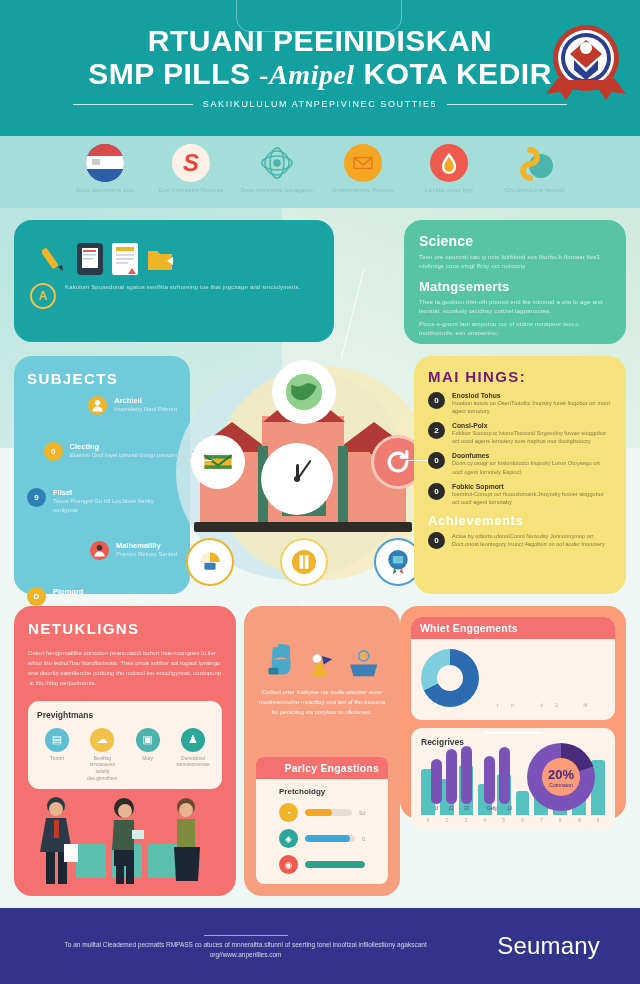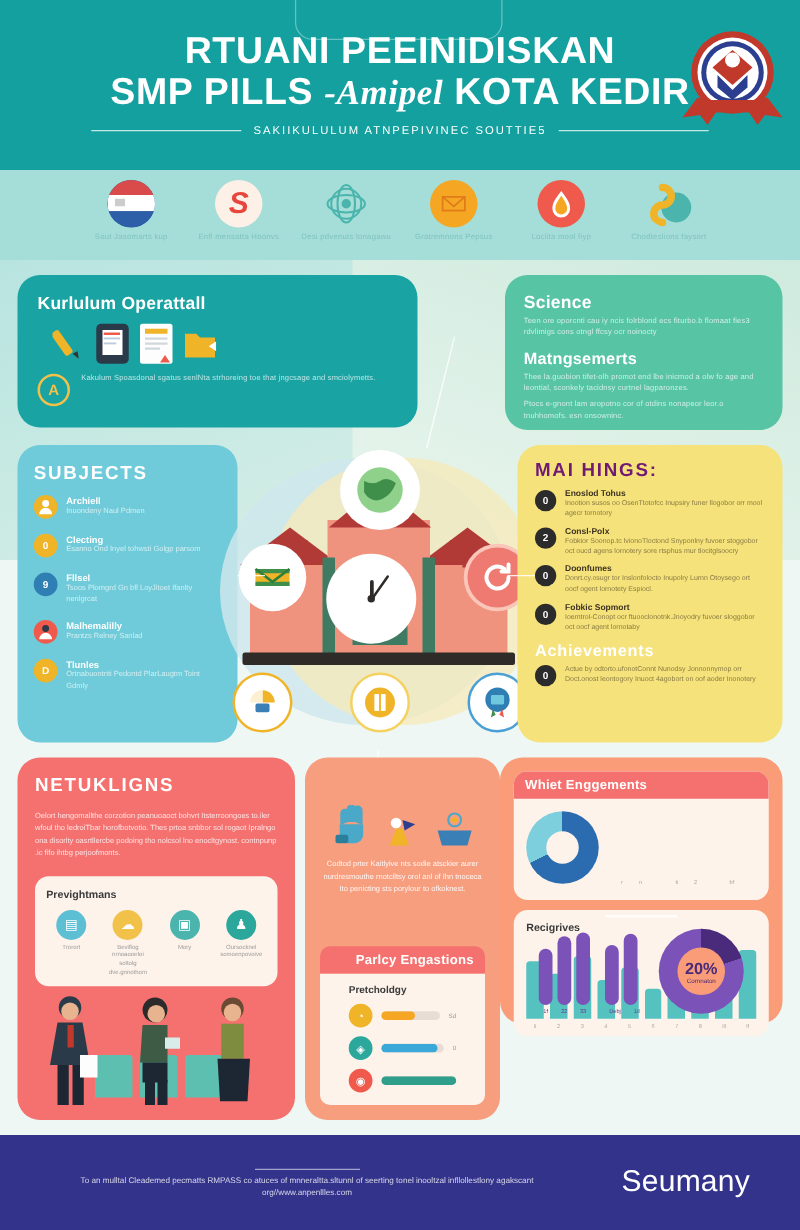--- a/index.html
+++ b/index.html
@@ -112,21 +112,21 @@
     background: #6fcbd9; padding: 14px 13px;
   }
   .panel-main {
     right: 14px; top: 148px; width: 212px; height: 238px;
     background: #f6e27a; padding: 12px 14px;
   }
   .sec-title {
     color: #ffffff; font-weight: 800; font-size: 15px; letter-spacing: 1.4px;
   }
   .sec-title.y { color: #701a75; }
-  .subj-list { margin-top: 9px; display: flex; flex-direction: column; gap: 12px; }
+  .subj-list { margin-top: 9px; display: flex; flex-direction: column; gap: 27px; align-items: flex-end; }
   .subj-row { display: flex; gap: 7px; align-items: flex-start; }
   .subj-dot {
     width: 19px; height: 19px; border-radius: 50%; flex: 0 0 19px;
     display: flex; align-items: center; justify-content: center;
     color: #fff; font-size: 8px; font-weight: 700;
   }
   .subj-name { font-size: 7.5px; font-weight: 700; color: #ffffff; }
   .subj-desc { font-size: 6px; color: rgba(255,255,255,.68); line-height: 1.45; }
   .main-list { margin-top: 7px; display: flex; flex-direction: column; gap: 7px; }
   .main-row { display: flex; gap: 7px; align-items: flex-start; }
@@ -387,21 +387,20 @@
     <div class="icon-label">Chodteslions
 faysort</div>
   </div>
 </div>
 
 <div class="canvas">
   <div class="bg-wash-l"></div>
   <div class="bg-wash-r"></div>
 
   <div class="panel panel-kurikulum">
-    <div class="panel-h">Kurlulum Operattall</div>
     <div class="mini-icons">
       <div class="mi" style="background:transparent">
         <svg viewBox="0 0 26 32" width="26" height="32">
             <rect x="4" y="4" width="7" height="22" rx="2" fill="#f0b429" transform="rotate(-35 8 15)"></rect>
             <path d="M16 24 l5 4 -1 -6z" fill="#333"></path>
           </svg>
       </div>
       <div class="mi" style="background:#2b3a48;border-radius:4px">
         <svg viewBox="0 0 26 32" width="26" height="32">
             <rect x="3" y="2" width="20" height="28" rx="3" fill="#2b3a48"></rect>
@@ -484,21 +483,21 @@
         <div>
           <div class="subj-name">Malhemalilly</div>
           <div class="subj-desc">Prantzs
 Relney
 Sanlad</div>
         </div>
       </div>
       <div class="subj-row">
         <div class="subj-dot" style="background:#f0b429">D</div>
         <div>
-          <div class="subj-name">Tlunles</div>
+          <div class="subj-name">Plomgrd</div>
           <div class="subj-desc">Ortnabuontriti
 Pedontd PlarLaugtm Toint
 Gdmly</div>
         </div>
       </div>
     </div>
   </div>
 
   <div class="school-wrap">
     <div class="school-halo"></div>

